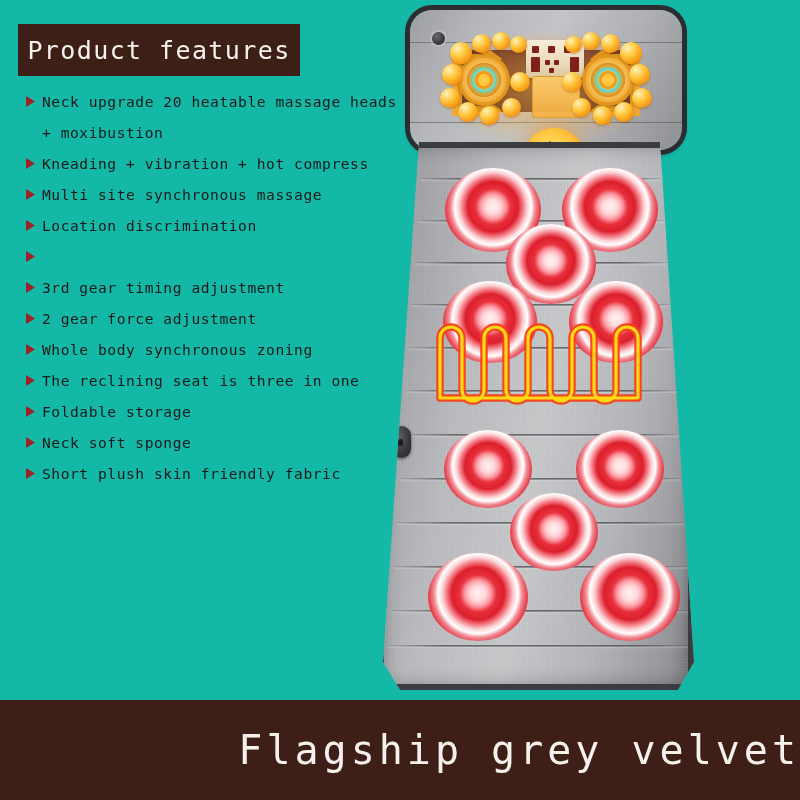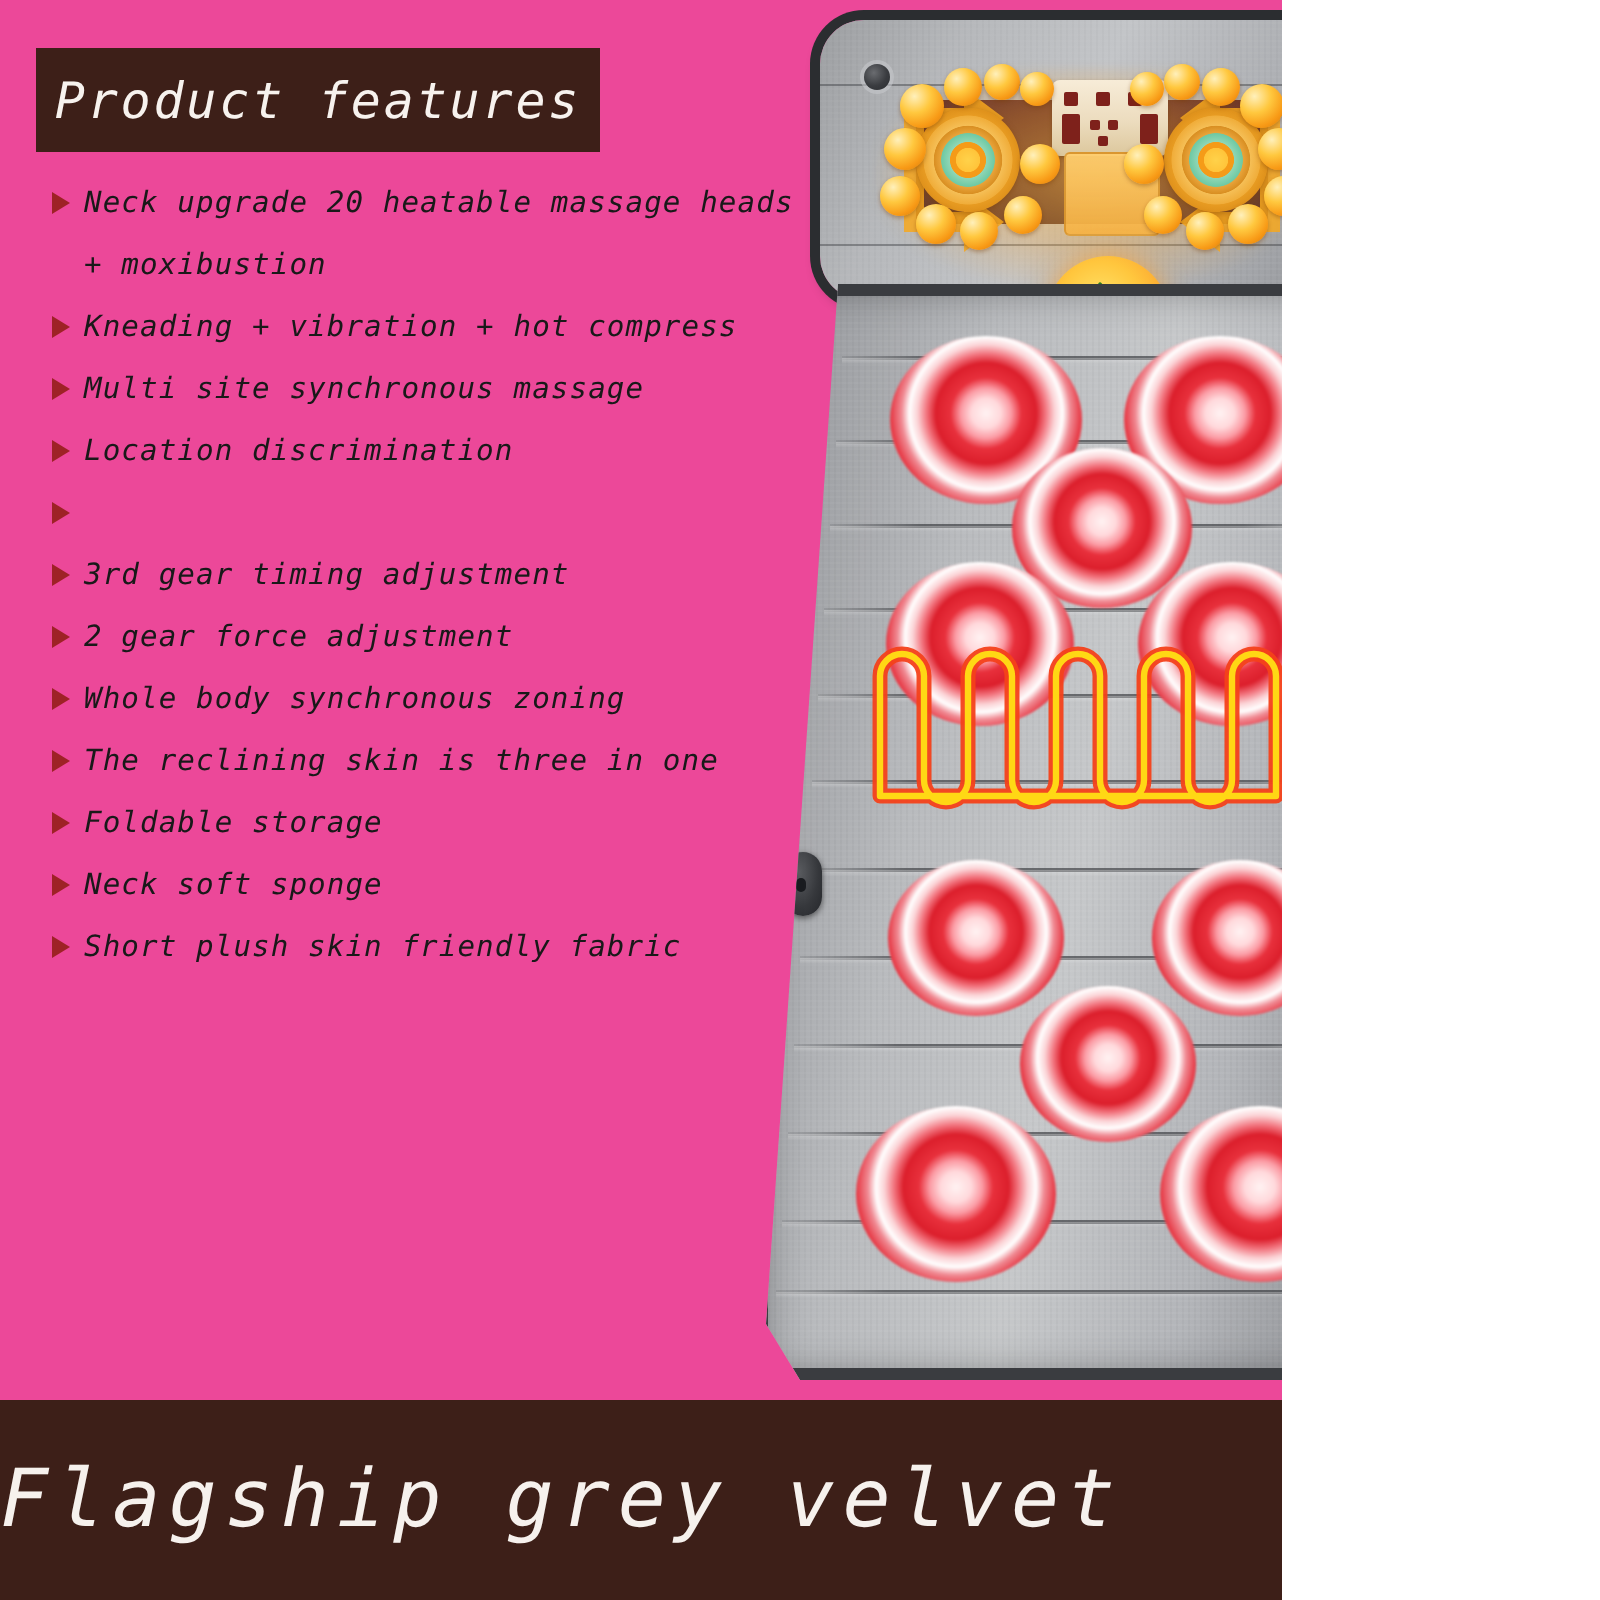--- a/index.html
+++ b/index.html
@@ -3,21 +3,21 @@
 <meta charset="utf-8">
 <title>Product Features</title>
 <style>
   html,body{margin:0;padding:0;}
   body{
     width:800px;height:800px;
     background:#ffffff;
     font-family:"DejaVu Sans Mono","Liberation Mono",monospace;
     overflow:hidden;position:relative;
   }
-  #stage{position:absolute;inset:0;width:641px;height:800px;background:#ec4899;overflow:hidden;font-style:italic;}
+  #stage{position:absolute;inset:0;width:800px;height:800px;background:#14b8a6;overflow:hidden;}
 
   
   .header-badge{
     position:absolute;left:18px;top:24px;width:282px;height:52px;
     background:#3d1f18;display:flex;align-items:center;justify-content:center;
   }
   .header-badge-text{
     color:#f7f2ee;font-size:25px;letter-spacing:1.4px;
     font-family:"DejaVu Sans Mono","Liberation Mono",monospace;
     white-space:nowrap;
@@ -174,21 +174,21 @@
         rgba(255,255,255,0) 100%);
     filter:blur(.4px);
   }
 
   
   .coil{position:absolute;}
 
   
   .bottom-banner{
     position:absolute;left:0;bottom:0;width:800px;height:100px;
-    background:#3d1f18;display:flex;align-items:center;justify-content:flex-start;
+    background:#3d1f18;display:flex;align-items:center;justify-content:flex-end;
   }
   .bottom-banner-text{
     color:#f6f1ed;font-size:40px;letter-spacing:4px;white-space:nowrap;
     font-family:"DejaVu Sans Mono","Liberation Mono",monospace;
   }
 </style>
 </head>
 <body>
 
 <div id="stage">
@@ -264,21 +264,21 @@
           </svg>
         </span>
         <span class="feature-text">Whole body synchronous zoning</span>
       </div>
       <div class="feature-row">
         <span class="bullet">
           <svg width="11" height="13" viewBox="0 0 11 13">
             <path d="M1,1 L10,6.5 L1,12 Z" fill="#9e2226"></path>
           </svg>
         </span>
-        <span class="feature-text">The reclining skin is three in one</span>
+        <span class="feature-text">The reclining seat is three in one</span>
       </div>
       <div class="feature-row">
         <span class="bullet">
           <svg width="11" height="13" viewBox="0 0 11 13">
             <path d="M1,1 L10,6.5 L1,12 Z" fill="#9e2226"></path>
           </svg>
         </span>
         <span class="feature-text">Foldable storage</span>
       </div>
       <div class="feature-row">

